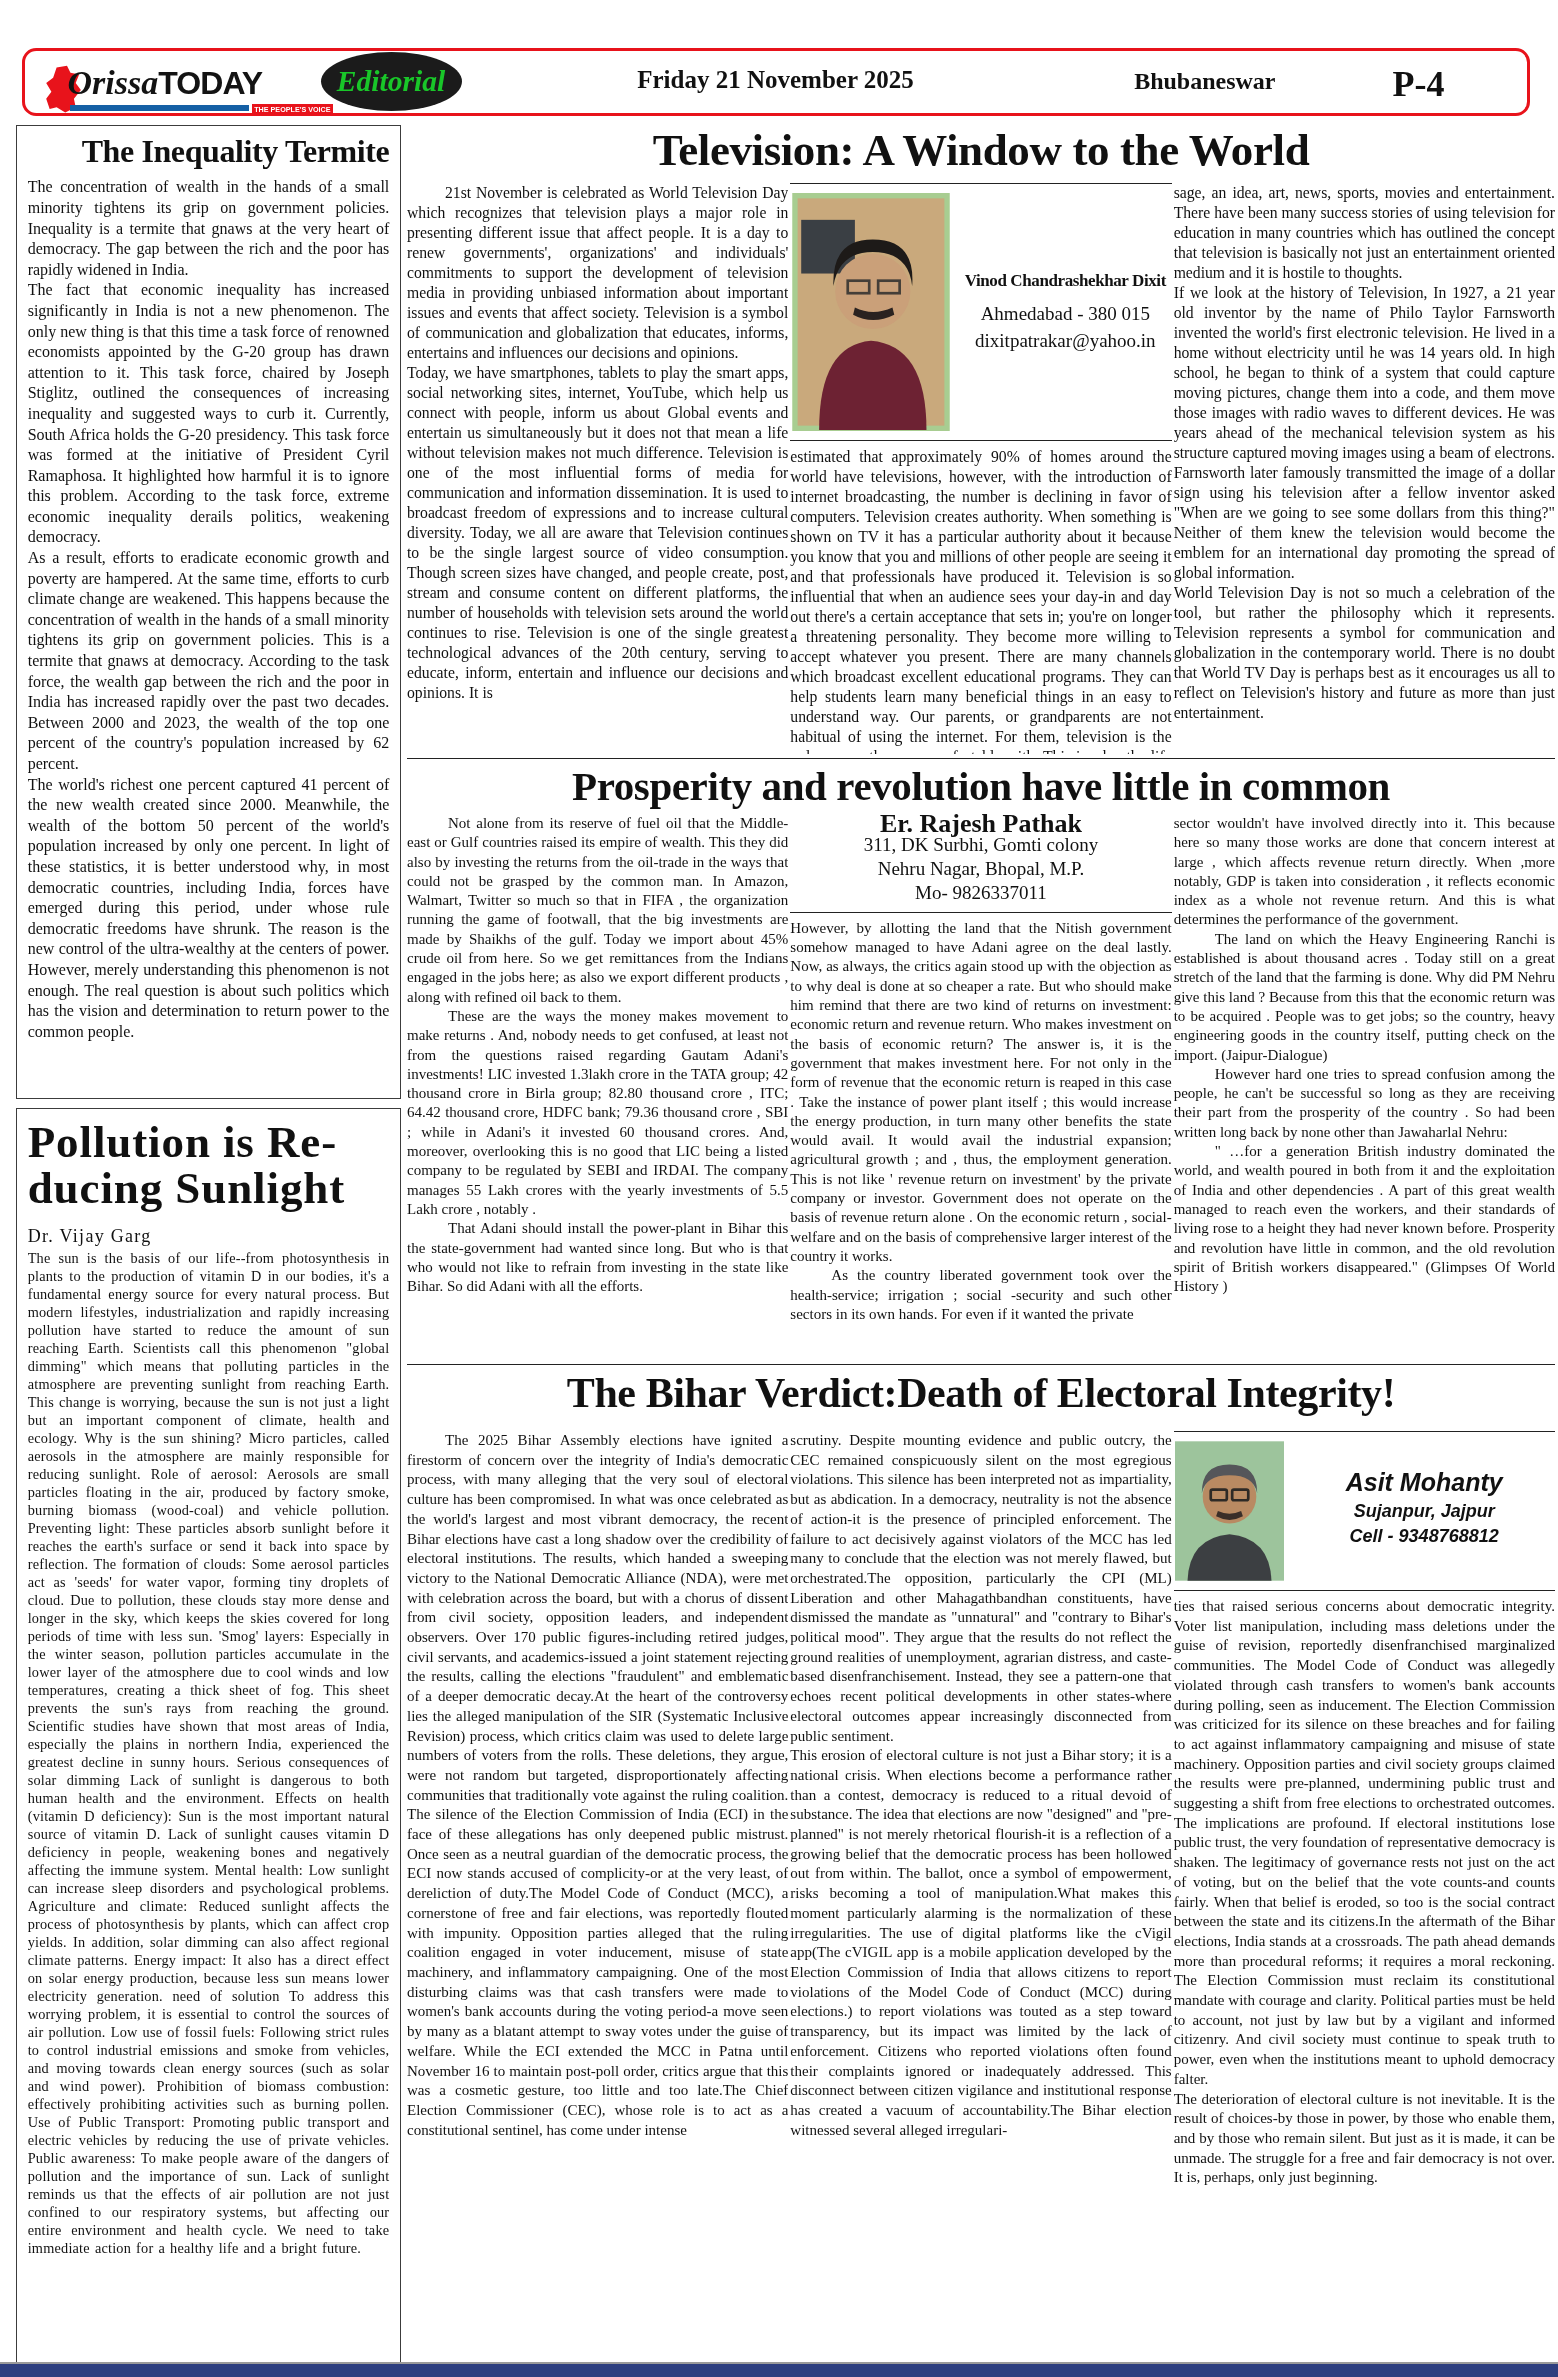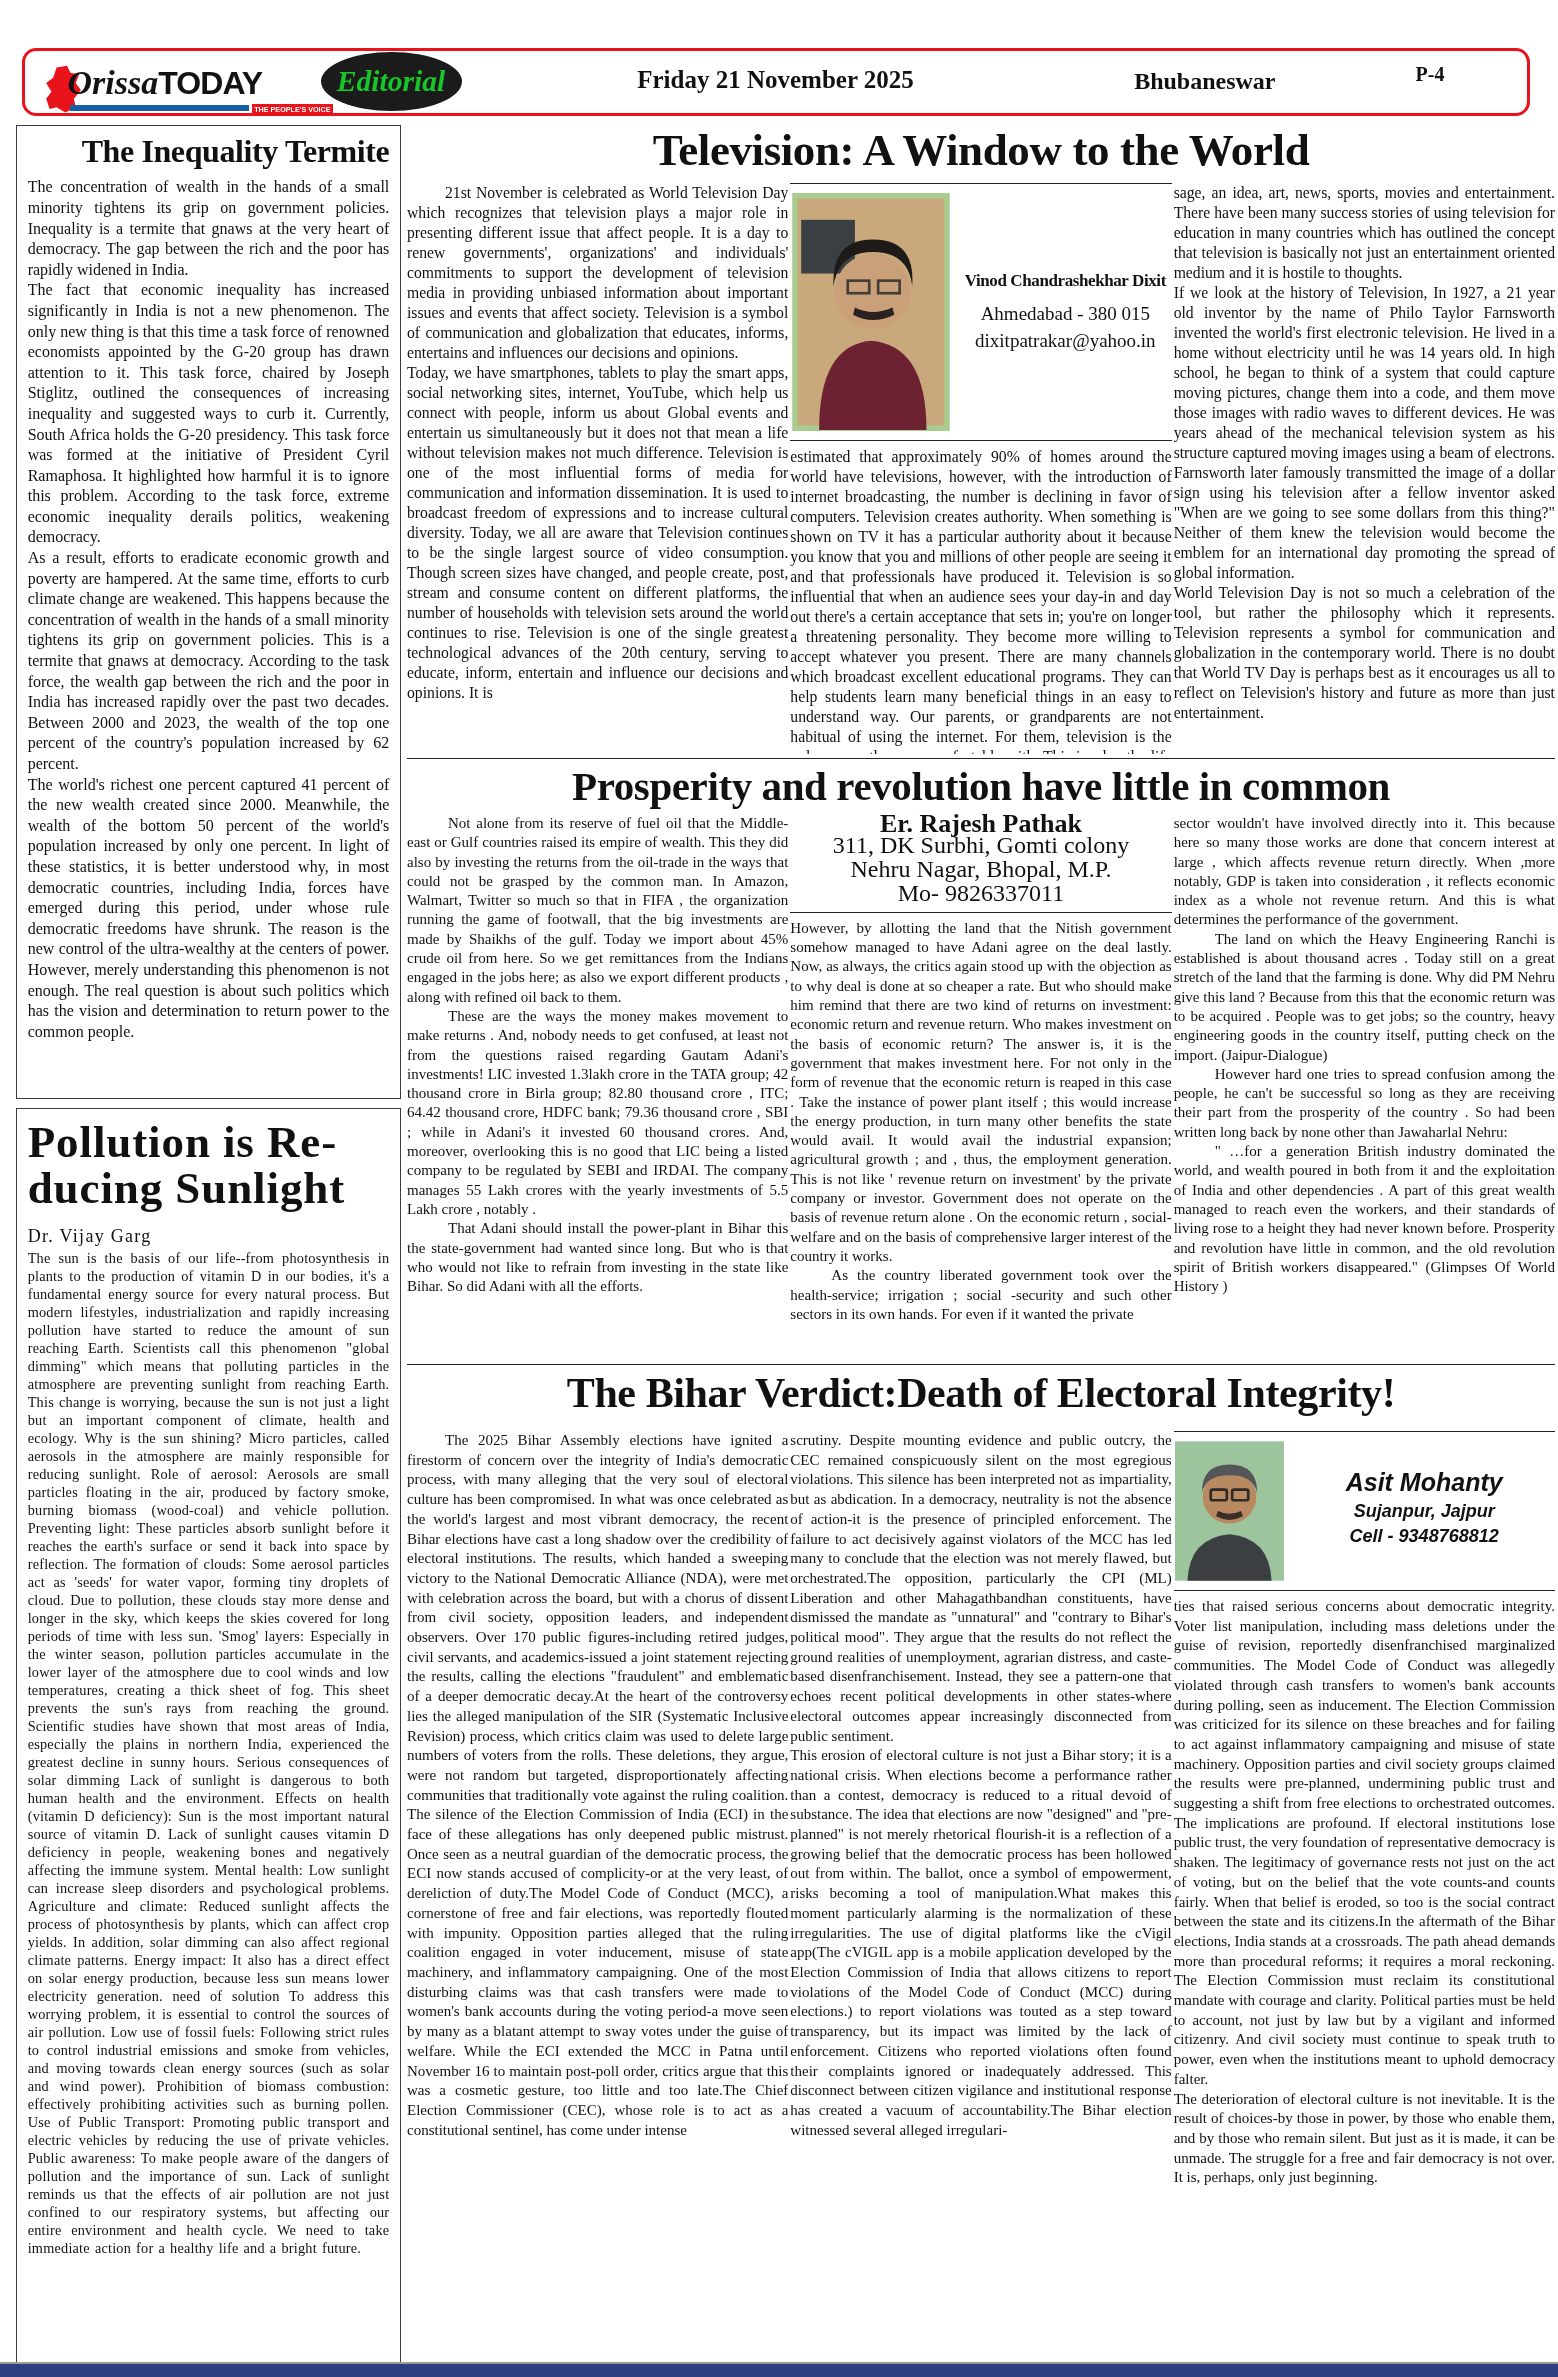--- a/index.html
+++ b/index.html
@@ -16,21 +16,21 @@
   .logo-bar{position:absolute;left:29px;top:43px;width:179px;height:6.3px;background:#1460a5;}
   .logo-tagline{position:absolute;left:211px;top:42px;font-family:"Liberation Sans",sans-serif;
     font-size:7.2px;font-weight:bold;color:#fff;background:#e8131b;padding:0.9px 2.7px;white-space:nowrap;}
   .badge{position:absolute;left:296px;top:0.9px;width:141px;height:59px;background:#1b1b1b;
     border-radius:50%;display:flex;align-items:center;justify-content:center;}
   .badge span{font-family:"Liberation Serif",serif;font-style:italic;font-weight:bold;
     font-size:29.6px;color:#19c629;}
   .header-date{position:absolute;left:50%;transform:translateX(-50%);top:15px;
     font-size:25px;font-weight:bold;white-space:nowrap;}
   .header-city{position:absolute;right:251px;top:17px;font-size:24px;font-weight:bold;white-space:nowrap;}
-  .header-page{position:absolute;right:82px;top:11.6px;font-size:20px;font-weight:bold;white-space:nowrap;}
+  .header-page{position:absolute;right:82px;top:11.6px;font-size:36px;font-weight:bold;white-space:nowrap;}
   
   .box{position:absolute;border:1.8px solid #3c3c3c;box-sizing:border-box;background:#fff;overflow:hidden;}
   .box-inequality{left:16px;top:125px;width:385px;height:974px;padding:5.4px 10.7px;}
   .box-pollution{left:16px;top:1108px;width:385px;height:1255px;padding:7.2px 10.7px;}
   .t-inequality{font-size:32px;font-weight:bold;text-align:right;margin:1.8px 0 7.2px 0;letter-spacing:-0.4px;}
   .body-inequality{font-size:16px;line-height:20.6px;text-align:justify;}
   .body-inequality p{margin:0;}
   .t-poll{font-size:45px;font-weight:bold;line-height:1.02;letter-spacing:0.9px;margin-top:3.6px;}
   .poll-byline{font-size:18px;letter-spacing:1.3px;margin:14.3px 0 1.8px 0;}
   .body-pollution{font-size:14.3px;line-height:18px;text-align:justify;letter-spacing:0.2px;word-spacing:1.3px;}
@@ -52,21 +52,21 @@
   .tv-author-name{font-size:17px;font-weight:bold;letter-spacing:-0.4px;margin-bottom:9px;}
   .tv-author-line{font-size:19px;line-height:27px;}
   .rule{position:absolute;border-top:1.8px solid #222;}
   .rule1{left:407px;top:758px;width:1148px;}
   .rule2{left:407px;top:1364px;width:1148px;}
   .pros-title{left:407px;top:762px;width:1148px;font-size:41px;letter-spacing:-0.4px;}
   .pros-cols{left:407px;top:814px;width:1148px;height:547px;}
   .pros-cols .col{font-size:15px;line-height:19.3px;}
   .pros-byline{text-align:center;border-bottom:1.8px solid #222;padding-bottom:7.2px;margin-bottom:5.4px;}
   .pros-byline .nm{font-size:26px;font-weight:bold;}
-  .pros-byline .ln{font-size:24px;line-height:24px;}
+  .pros-byline .ln{font-size:19px;line-height:24px;}
   .bihar-title{left:407px;top:1369px;width:1148px;font-size:42px;letter-spacing:-0.4px;}
   .bihar-cols{left:407px;top:1431px;width:1148px;height:929px;}
   .bihar-cols .col{font-size:15px;line-height:19.7px;}
   .bihar-author-meta{flex:1;text-align:center;font-family:"Liberation Sans",sans-serif;
     font-style:italic;font-weight:bold;}
   .bihar-author-name{font-size:25px;margin-bottom:7.2px;}
   .bihar-author-line{font-size:18px;line-height:25px;}
   
   .bottom-bar{position:absolute;left:0;top:2362px;width:1558px;height:15px;
     background:#2e3f7f;border-top:2.7px solid #9a9a9a;box-sizing:border-box;}

